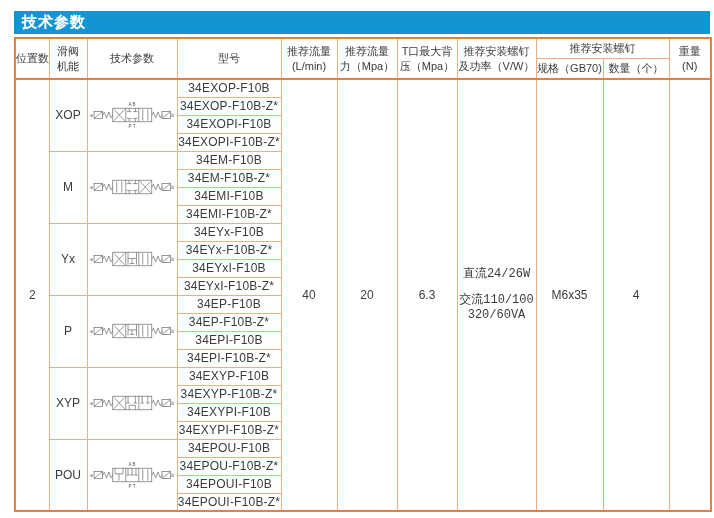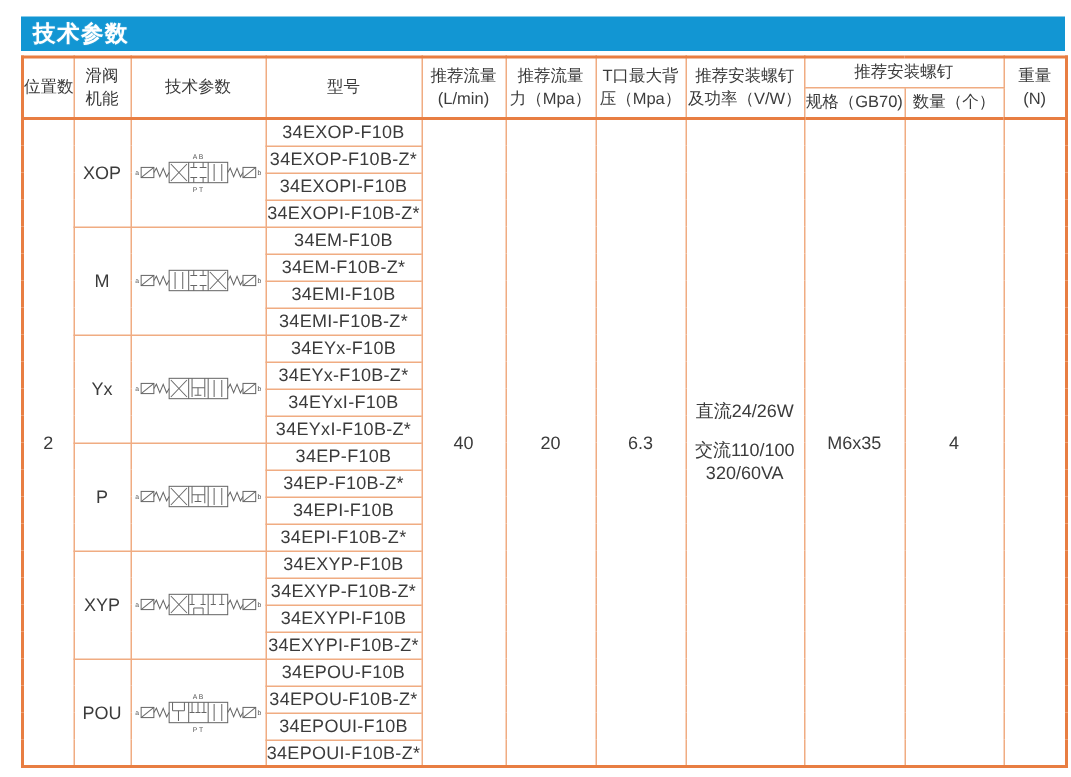--- a/index.html
+++ b/index.html
@@ -46,21 +46,21 @@
     padding: 0;
     overflow: hidden;
   }
   tr.hrow1 { height: 20px; }
   tr.hrow2 { height: 21px; }
   tr.brow  { height: 18px; }
   th { font-size: 11px !important; line-height: 1.3; color: #3b3b3b; white-space: nowrap; }
   .hdr-bottom { border-bottom: 2px solid #e87e42 !important; }
   td.model { font-size: 12px; letter-spacing: 0.2px; white-space: nowrap; }
   td.func  { font-size: 12.5px; }
-  td.volt  { font-size: 12px; text-align: left; padding-left: 7px; line-height: 1.25; white-space: nowrap; }
+  td.volt  { font-size: 12px; text-align: left; padding-left: 7px; line-height: 1.25; white-space: nowrap; font-family: Liberation Mono, monospace; }
   td.volt .gap { margin-bottom: 11px; }
   svg.valve { display: block; margin: 0 auto; }
   svg.valve text { font-size: 8px; fill: #555; font-family: "Liberation Sans", sans-serif; }
 </style>
 </head>
 <body>
 
 <div class="page">
 
   <div class="banner">

